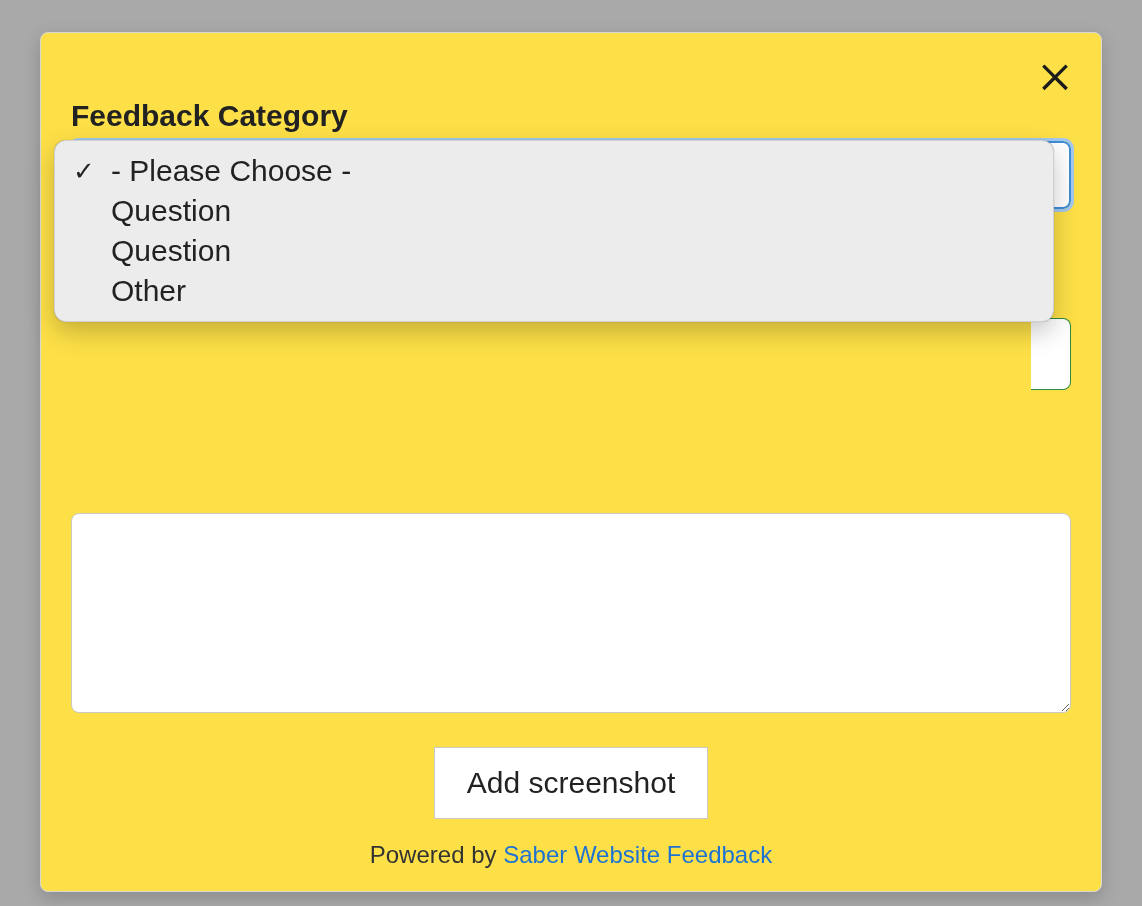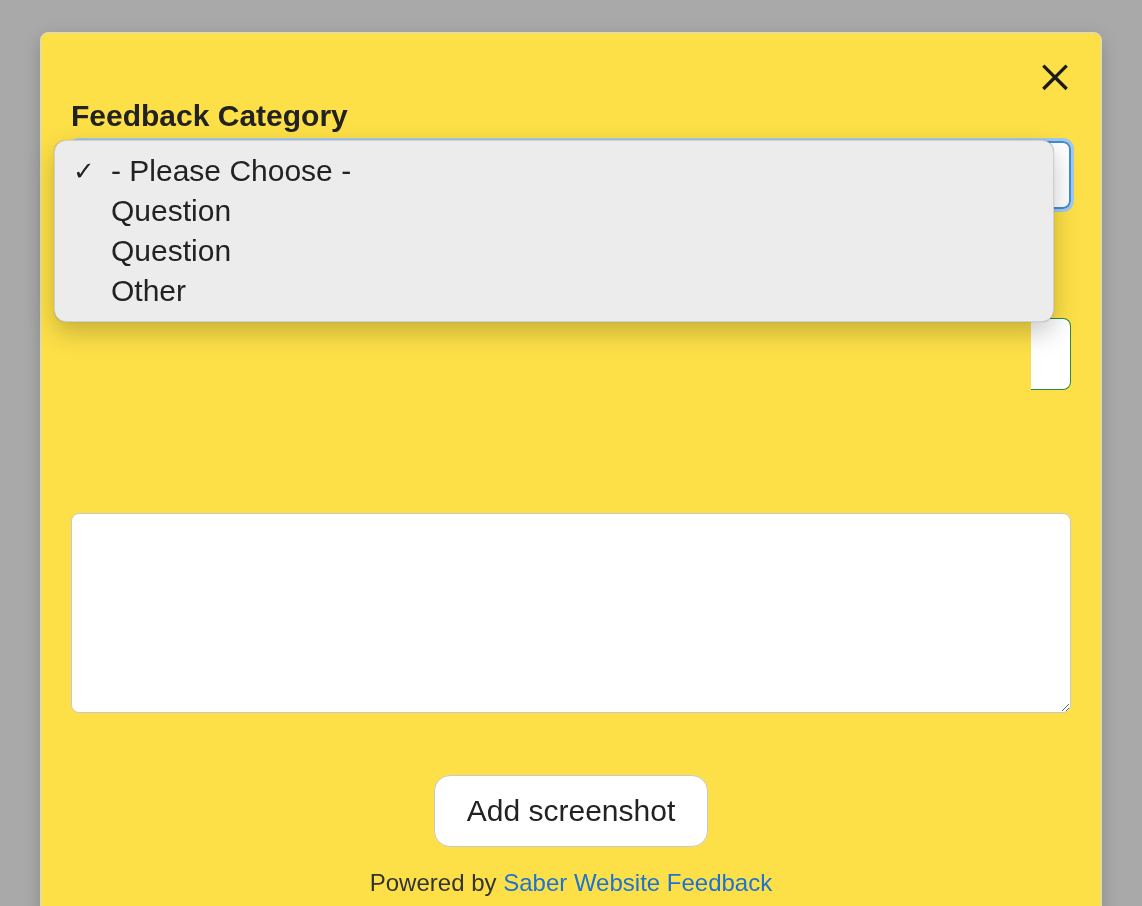--- a/index.html
+++ b/index.html
@@ -111,25 +111,24 @@
     font-family: inherit;
   }
   .button-row {
     display: flex;
     justify-content: center;
     gap: 24px;
     margin-top: 30px;
   }
   .btn {
     font-size: 30px;
-    border-radius: 16px;
+    border-radius: 0;
     padding: 18px 32px;
     cursor: pointer;
     font-family: inherit;
-    margin-top: 28px;
   }
   .btn-outline {
     background: #ffffff;
     border: 1px solid #c9c9c9;
     color: #222;
   }
   .btn-primary {
     background: #2b78bd;
     border: 1px solid #2b78bd;
     color: #fff;

